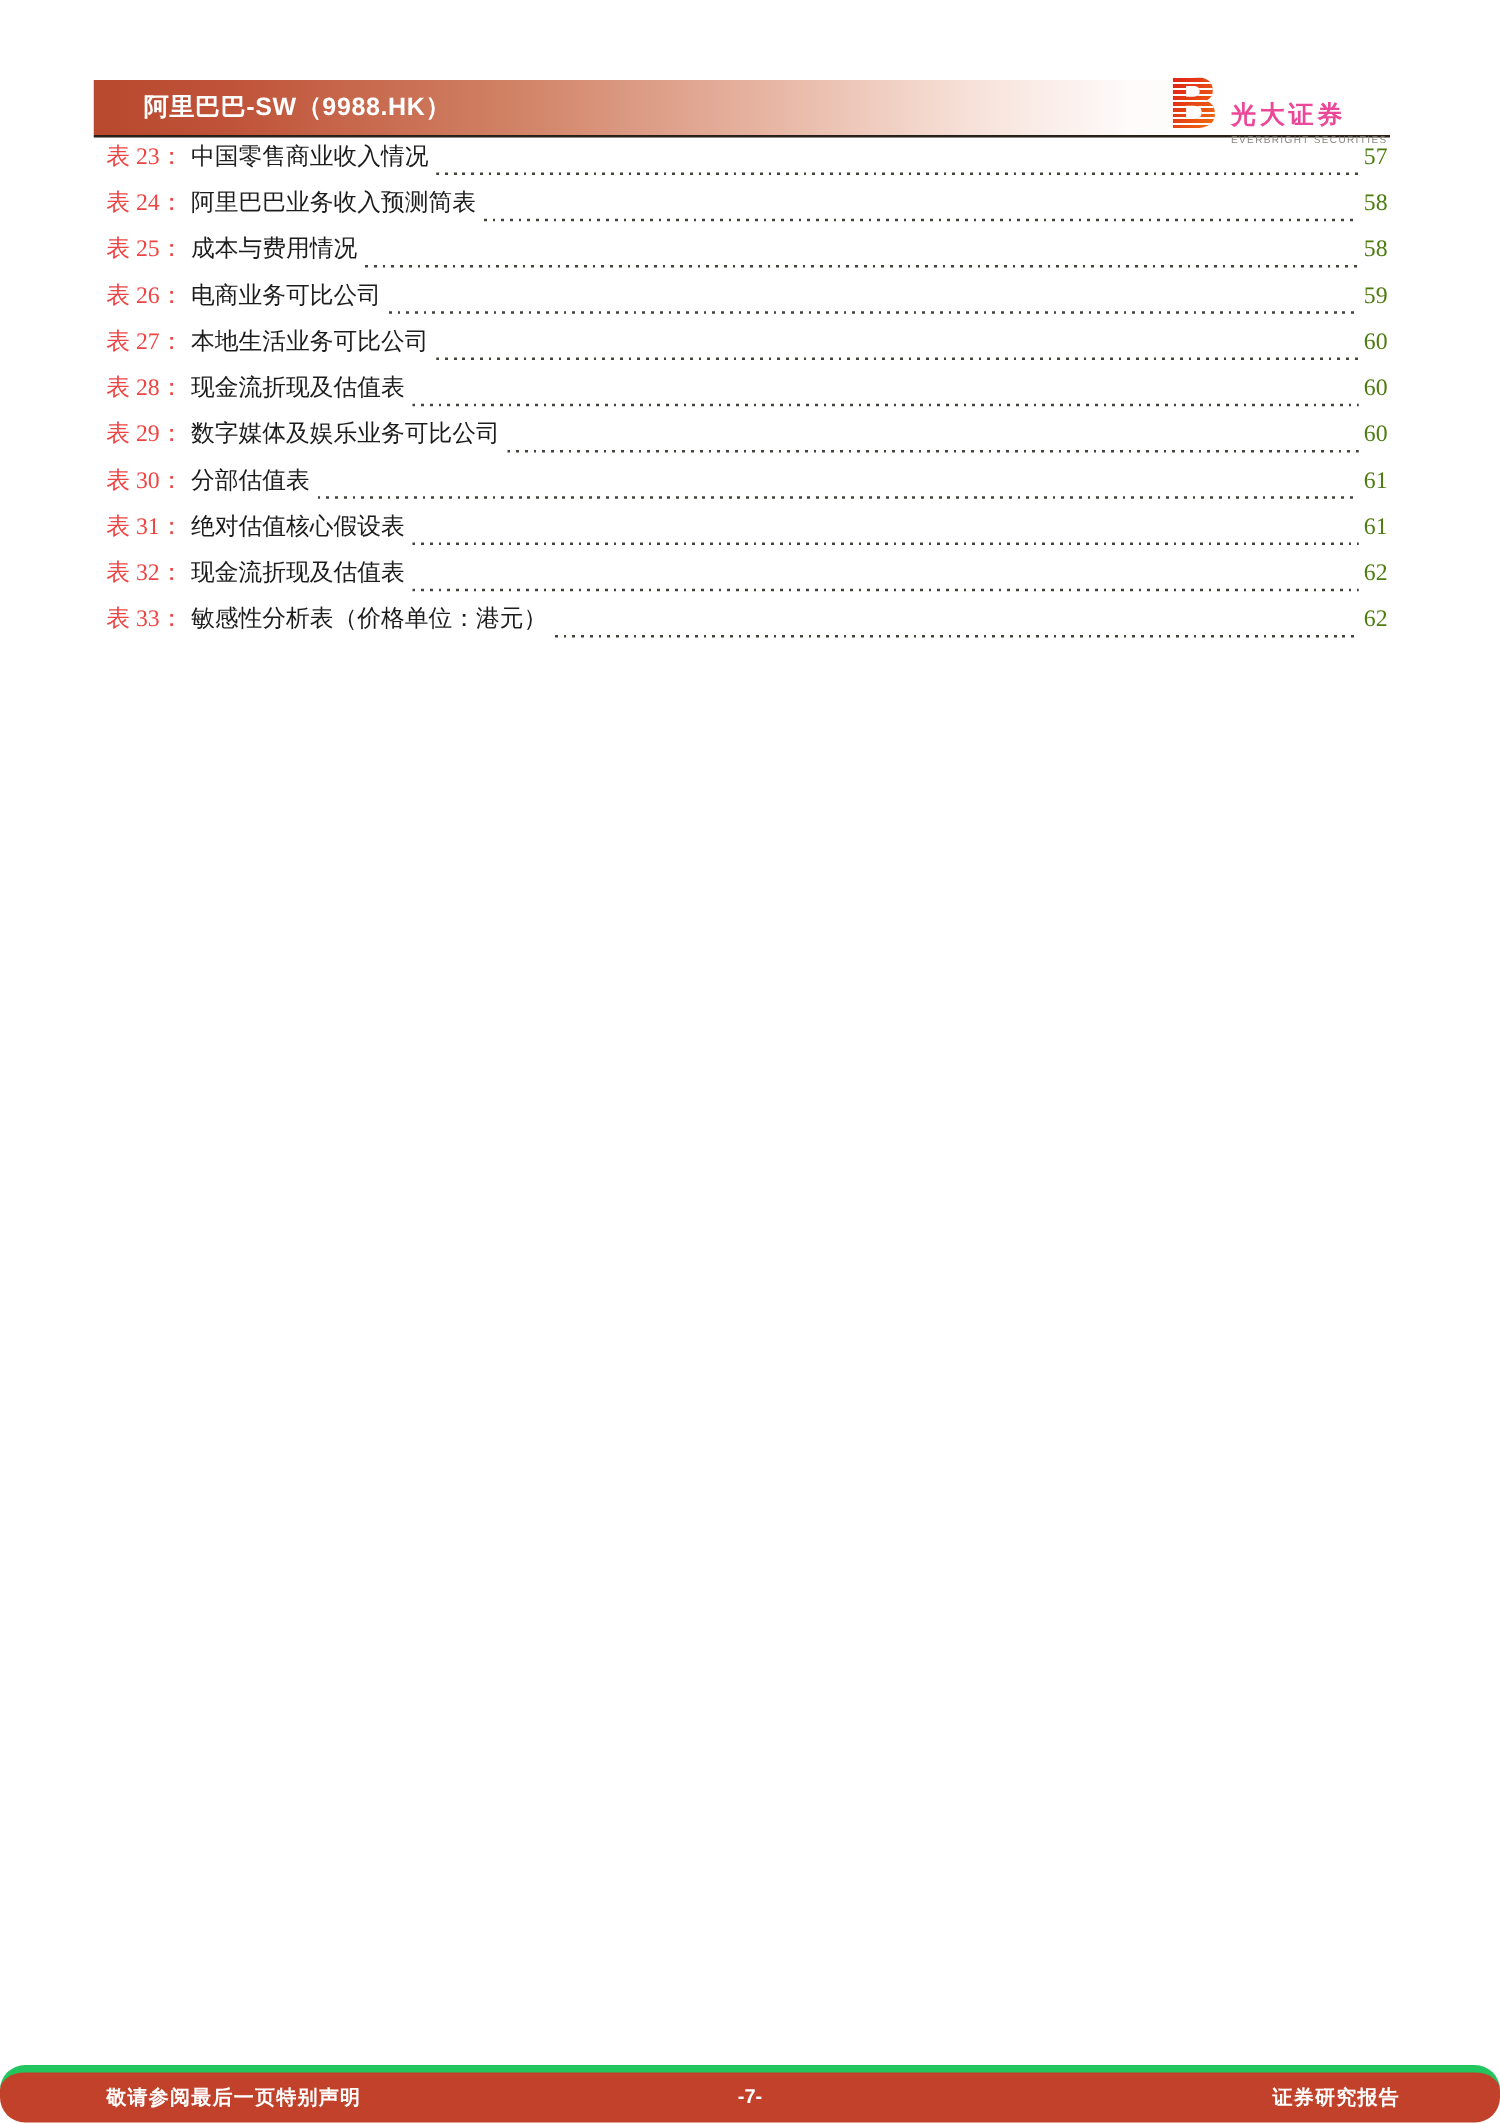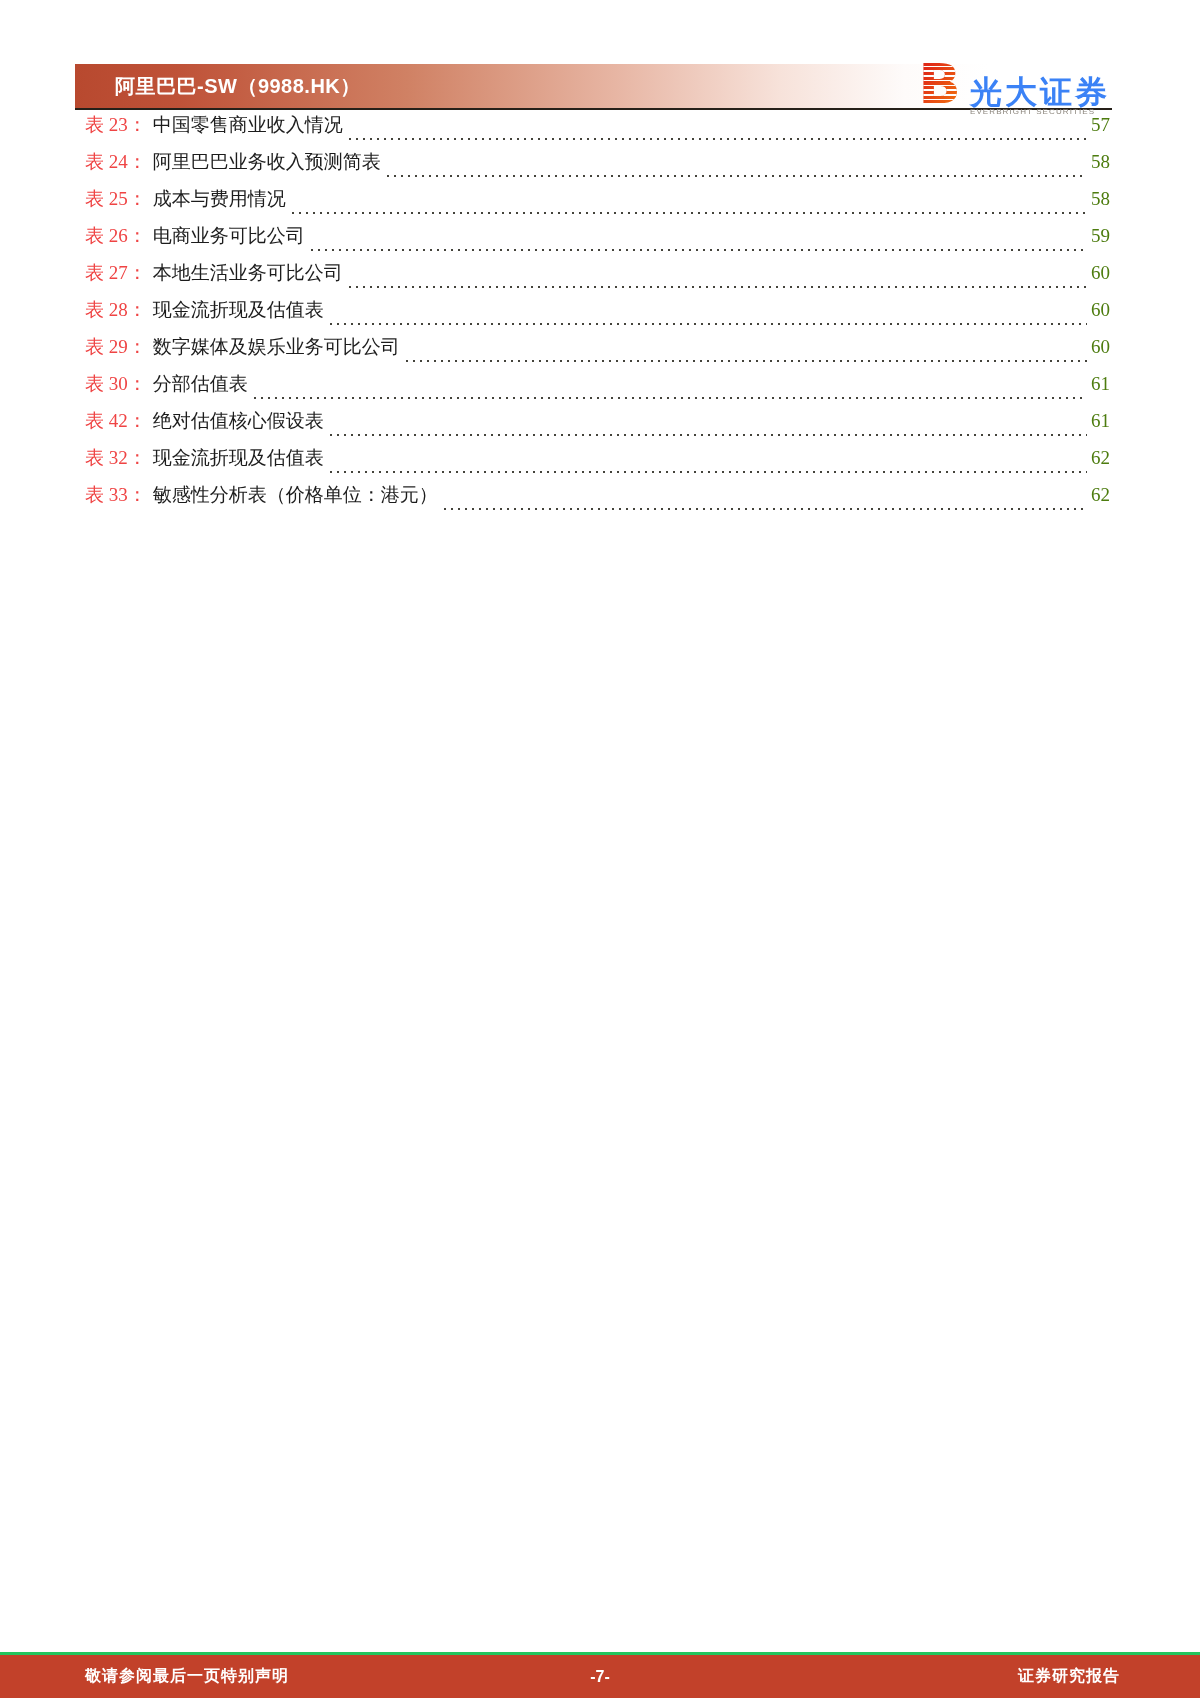--- a/index.html
+++ b/index.html
@@ -27,42 +27,42 @@
   .logo-mark{
     font-weight:900;font-size:56px;line-height:52px;
     font-family:"DejaVu Sans",sans-serif;
     background-image:
       repeating-linear-gradient(180deg,rgba(255,255,255,0) 0 3.1px,#ffffff 3.1px 4.7px),
       linear-gradient(125deg,#e02a17 20%,#ef6a10 85%);
     -webkit-background-clip:text;background-clip:text;color:transparent;
     margin-right:9px;
   }
   .logo-text{display:flex;flex-direction:column;justify-content:center;}
-  .logo-cn{font-size:32px;font-weight:bold;color:#3b82f6;letter-spacing:3px;line-height:26px;margin-top:28px;}
+  .logo-cn{font-size:20px;font-weight:bold;color:#ec4899;letter-spacing:3px;line-height:26px;margin-top:28px;}
   .logo-en{font-size:8px;color:#8b857c;letter-spacing:1.1px;line-height:10px;margin-top:2px;}
   
   .toc{position:absolute;left:85px;top:112px;width:1025px;}
   .toc-row{display:flex;align-items:baseline;height:37px;cursor:pointer;}
   .toc-prefix{
     font-family:"Liberation Serif",serif;font-size:19px;color:#ef4444;
     white-space:nowrap;margin-right:6px;
   }
   .toc-title{font-size:19px;font-weight:500;color:#1c1c1c;white-space:nowrap;}
   .toc-dots{
     flex:1;height:2.4px;align-self:flex-end;margin:0 4px 9px 6px;
     background-image:repeating-linear-gradient(to right,#44433b 0 2.2px,transparent 2.2px 7px);
   }
   .toc-page{
     font-family:"Liberation Serif",serif;font-size:19px;color:#4d7c0f;white-space:nowrap;
   }
   
   .footer{
     position:absolute;left:0;bottom:0;width:1200px;height:46px;
-    background:#c2412a;border-top:3px solid #22c55e;box-sizing:border-box;
-    display:flex;align-items:center;color:#ffffff;font-size:16px;
+    background:#c2412a;border-top:6px solid #22c55e;box-sizing:border-box;
+    display:flex;align-items:center;color:#ffffff;font-size:16px;border-radius:20px;
   }
   .footer-left{position:absolute;left:85px;font-weight:bold;letter-spacing:1px;}
   .footer-center{position:absolute;left:0;width:100%;text-align:center;font-weight:bold;}
   .footer-right{position:absolute;right:80px;font-weight:bold;letter-spacing:1px;}
 </style>
 </head>
 <body>
 
 <div class="header">
   <div class="header-bar"></div>
@@ -119,21 +119,21 @@
     <span class="toc-dots"></span>
     <span class="toc-page">60</span>
   </div>
   <div class="toc-row">
     <span class="toc-prefix">表 30：</span>
     <span class="toc-title">分部估值表</span>
     <span class="toc-dots"></span>
     <span class="toc-page">61</span>
   </div>
   <div class="toc-row">
-    <span class="toc-prefix">表 42：</span>
+    <span class="toc-prefix">表 31：</span>
     <span class="toc-title">绝对估值核心假设表</span>
     <span class="toc-dots"></span>
     <span class="toc-page">61</span>
   </div>
   <div class="toc-row">
     <span class="toc-prefix">表 32：</span>
     <span class="toc-title">现金流折现及估值表</span>
     <span class="toc-dots"></span>
     <span class="toc-page">62</span>
   </div>

